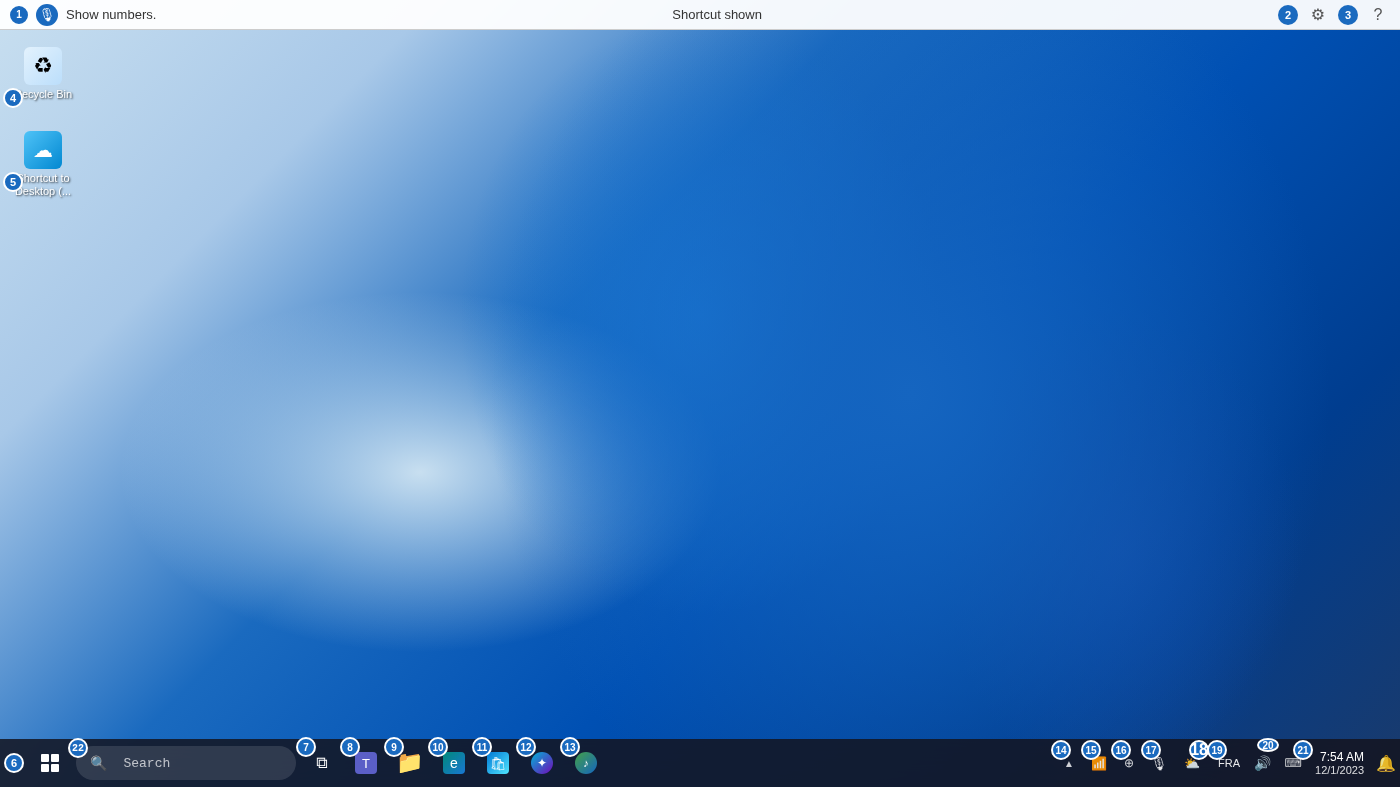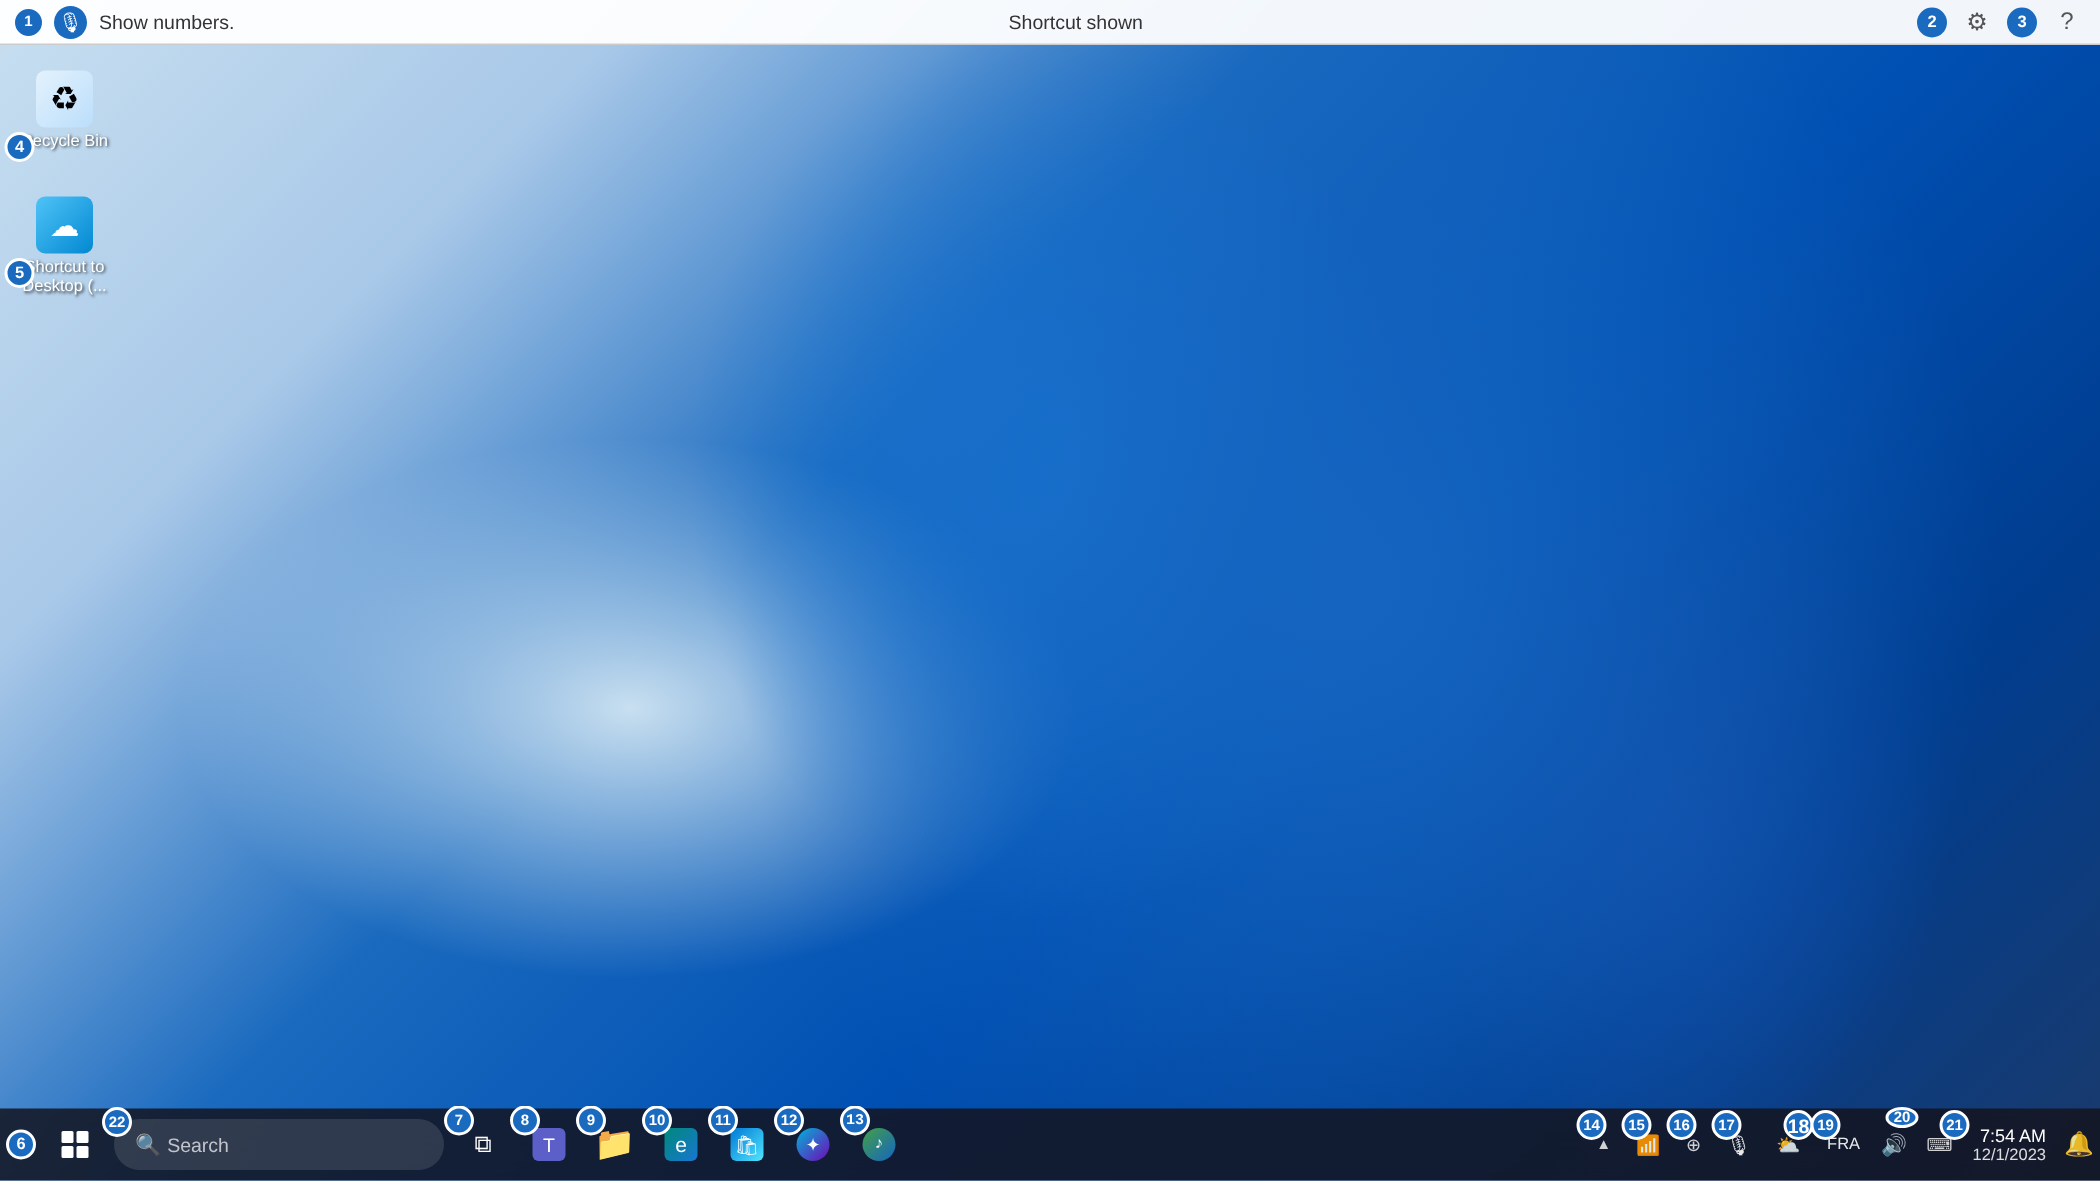--- a/index.html
+++ b/index.html
@@ -179,23 +179,24 @@
 
     
     #search-bar {
       display: flex;
       align-items: center;
       background: rgba(255,255,255,0.12);
       border-radius: 20px;
       padding: 0 14px;
       height: 34px;
       width: 220px;
-      gap: 4px;
+      gap: 16px;
       cursor: text;
       position: relative;
+      font-family: Liberation Mono, monospace;
     }
 
     .search-icon-taskbar {
       color: rgba(255,255,255,0.8);
       font-size: 14px;
     }
 
     .search-text {
       color: rgba(255,255,255,0.7);
       font-size: 13px;
@@ -456,21 +457,21 @@
     <div class="taskbar-btn" style="position:relative;">
       <div class="badge" style="position:absolute; top:-6px; left:-4px; width:20px; height:20px; font-size:10px;">11</div>
       <div class="store-icon-tb">🛍</div>
     </div>
 
     <div class="taskbar-btn" style="position:relative;">
       <div class="badge" style="position:absolute; top:-6px; left:-4px; width:20px; height:20px; font-size:10px;">12</div>
       <div class="copilot-taskbar">✦</div>
     </div>
 
-    <div class="taskbar-btn" style="position:relative;font-family:Liberation Mono, monospace;">
+    <div class="taskbar-btn" style="position:relative;">
       <div class="badge" style="position:absolute; top:-6px; left:-4px; width:20px; height:20px; font-size:10px;">13</div>
       <div style="width:22px; height:22px; background: linear-gradient(135deg, #43a047, #1565c0); border-radius:50%; display:flex; align-items:center; justify-content:center; color:white; font-size:11px;">♪</div>
     </div>
 
     <div style="flex:1;"></div>
 
     <div class="tray-section">
 
       <div class="tray-icon" style="position:relative;">
         <div class="badge" style="position:absolute; top:-6px; left:-4px; width:20px; height:20px; font-size:10px;">14</div>
@@ -486,21 +487,21 @@
         <div class="badge" style="position:absolute; top:-6px; left:-4px; width:20px; height:20px; font-size:10px;">16</div>
         <span style="font-size:12px; color:rgba(255,255,255,0.8);">⊕</span>
       </div>
 
       <div class="tray-icon" style="position:relative;">
         <div class="badge" style="position:absolute; top:-6px; left:-4px; width:20px; height:20px; font-size:10px;">17</div>
         <span style="font-size:13px;">🎙</span>
       </div>
 
       <div class="tray-icon" style="position:relative; width:34px;">
-        <div class="badge" style="position:absolute; top:-6px; left:14px; width:20px; height:20px; font-size:13px;">18</div>
+        <div class="badge" style="position:absolute; top:-6px; left:14px; width:20px; height:20px; font-size:16px;">18</div>
         <span style="font-size:13px;">⛅</span>
       </div>
 
       <div class="tray-icon" style="width:36px; position:relative;">
         <div class="badge" style="position:absolute; top:-6px; left:-4px; width:20px; height:20px; font-size:10px;">19</div>
         <span class="tray-lang">FRA</span>
       </div>
 
       <div class="tray-icon" style="position:relative;">
         <div class="badge" style="position:absolute; top:-8px; left:8px; width:22px; height:14px; font-size:10px;">20</div>

